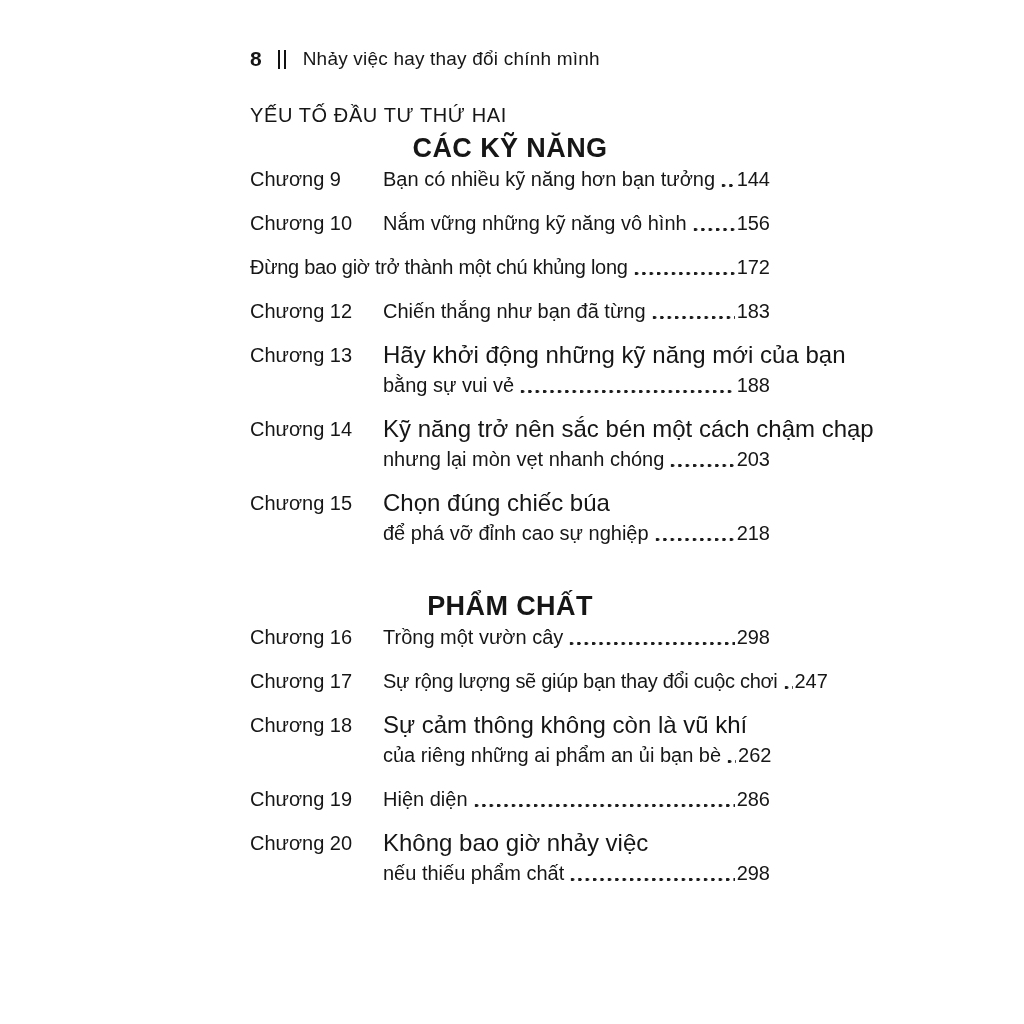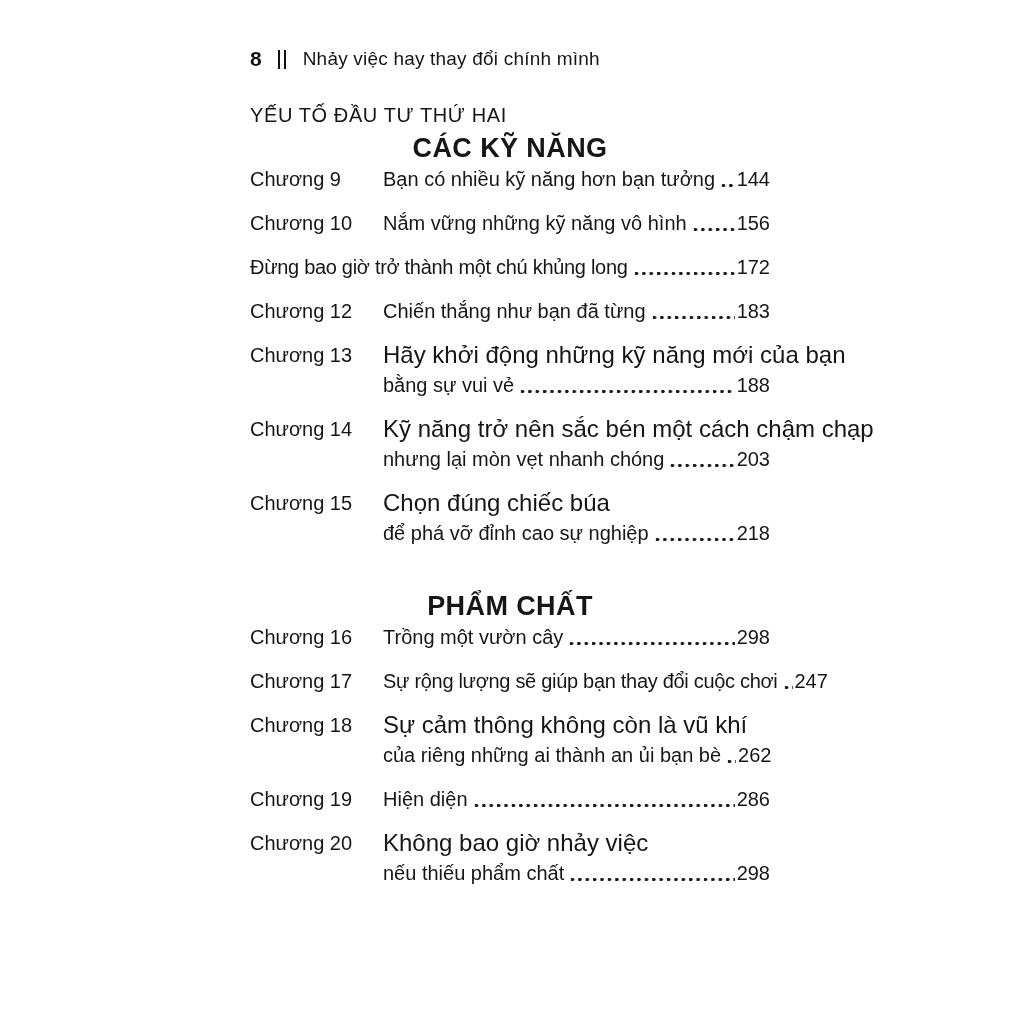--- a/index.html
+++ b/index.html
@@ -165,21 +165,21 @@
               <span class="pg">247</span>
             </div>
           </div>
         </div>
 
         <div class="entry">
           <div class="chap-label">Chương 18</div>
           <div class="chap-body">
             <div class="line">Sự cảm thông không còn là vũ khí</div>
             <div class="lastline">
-              <span class="t">của riêng những ai thành an ủi bạn bè</span>
+              <span class="t">của riêng những ai phẩm an ủi bạn bè</span>
               <span class="dots"></span>
               <span class="pg">262</span>
             </div>
           </div>
         </div>
 
         <div class="entry">
           <div class="chap-label">Chương 19</div>
           <div class="chap-body">
             <div class="lastline">

